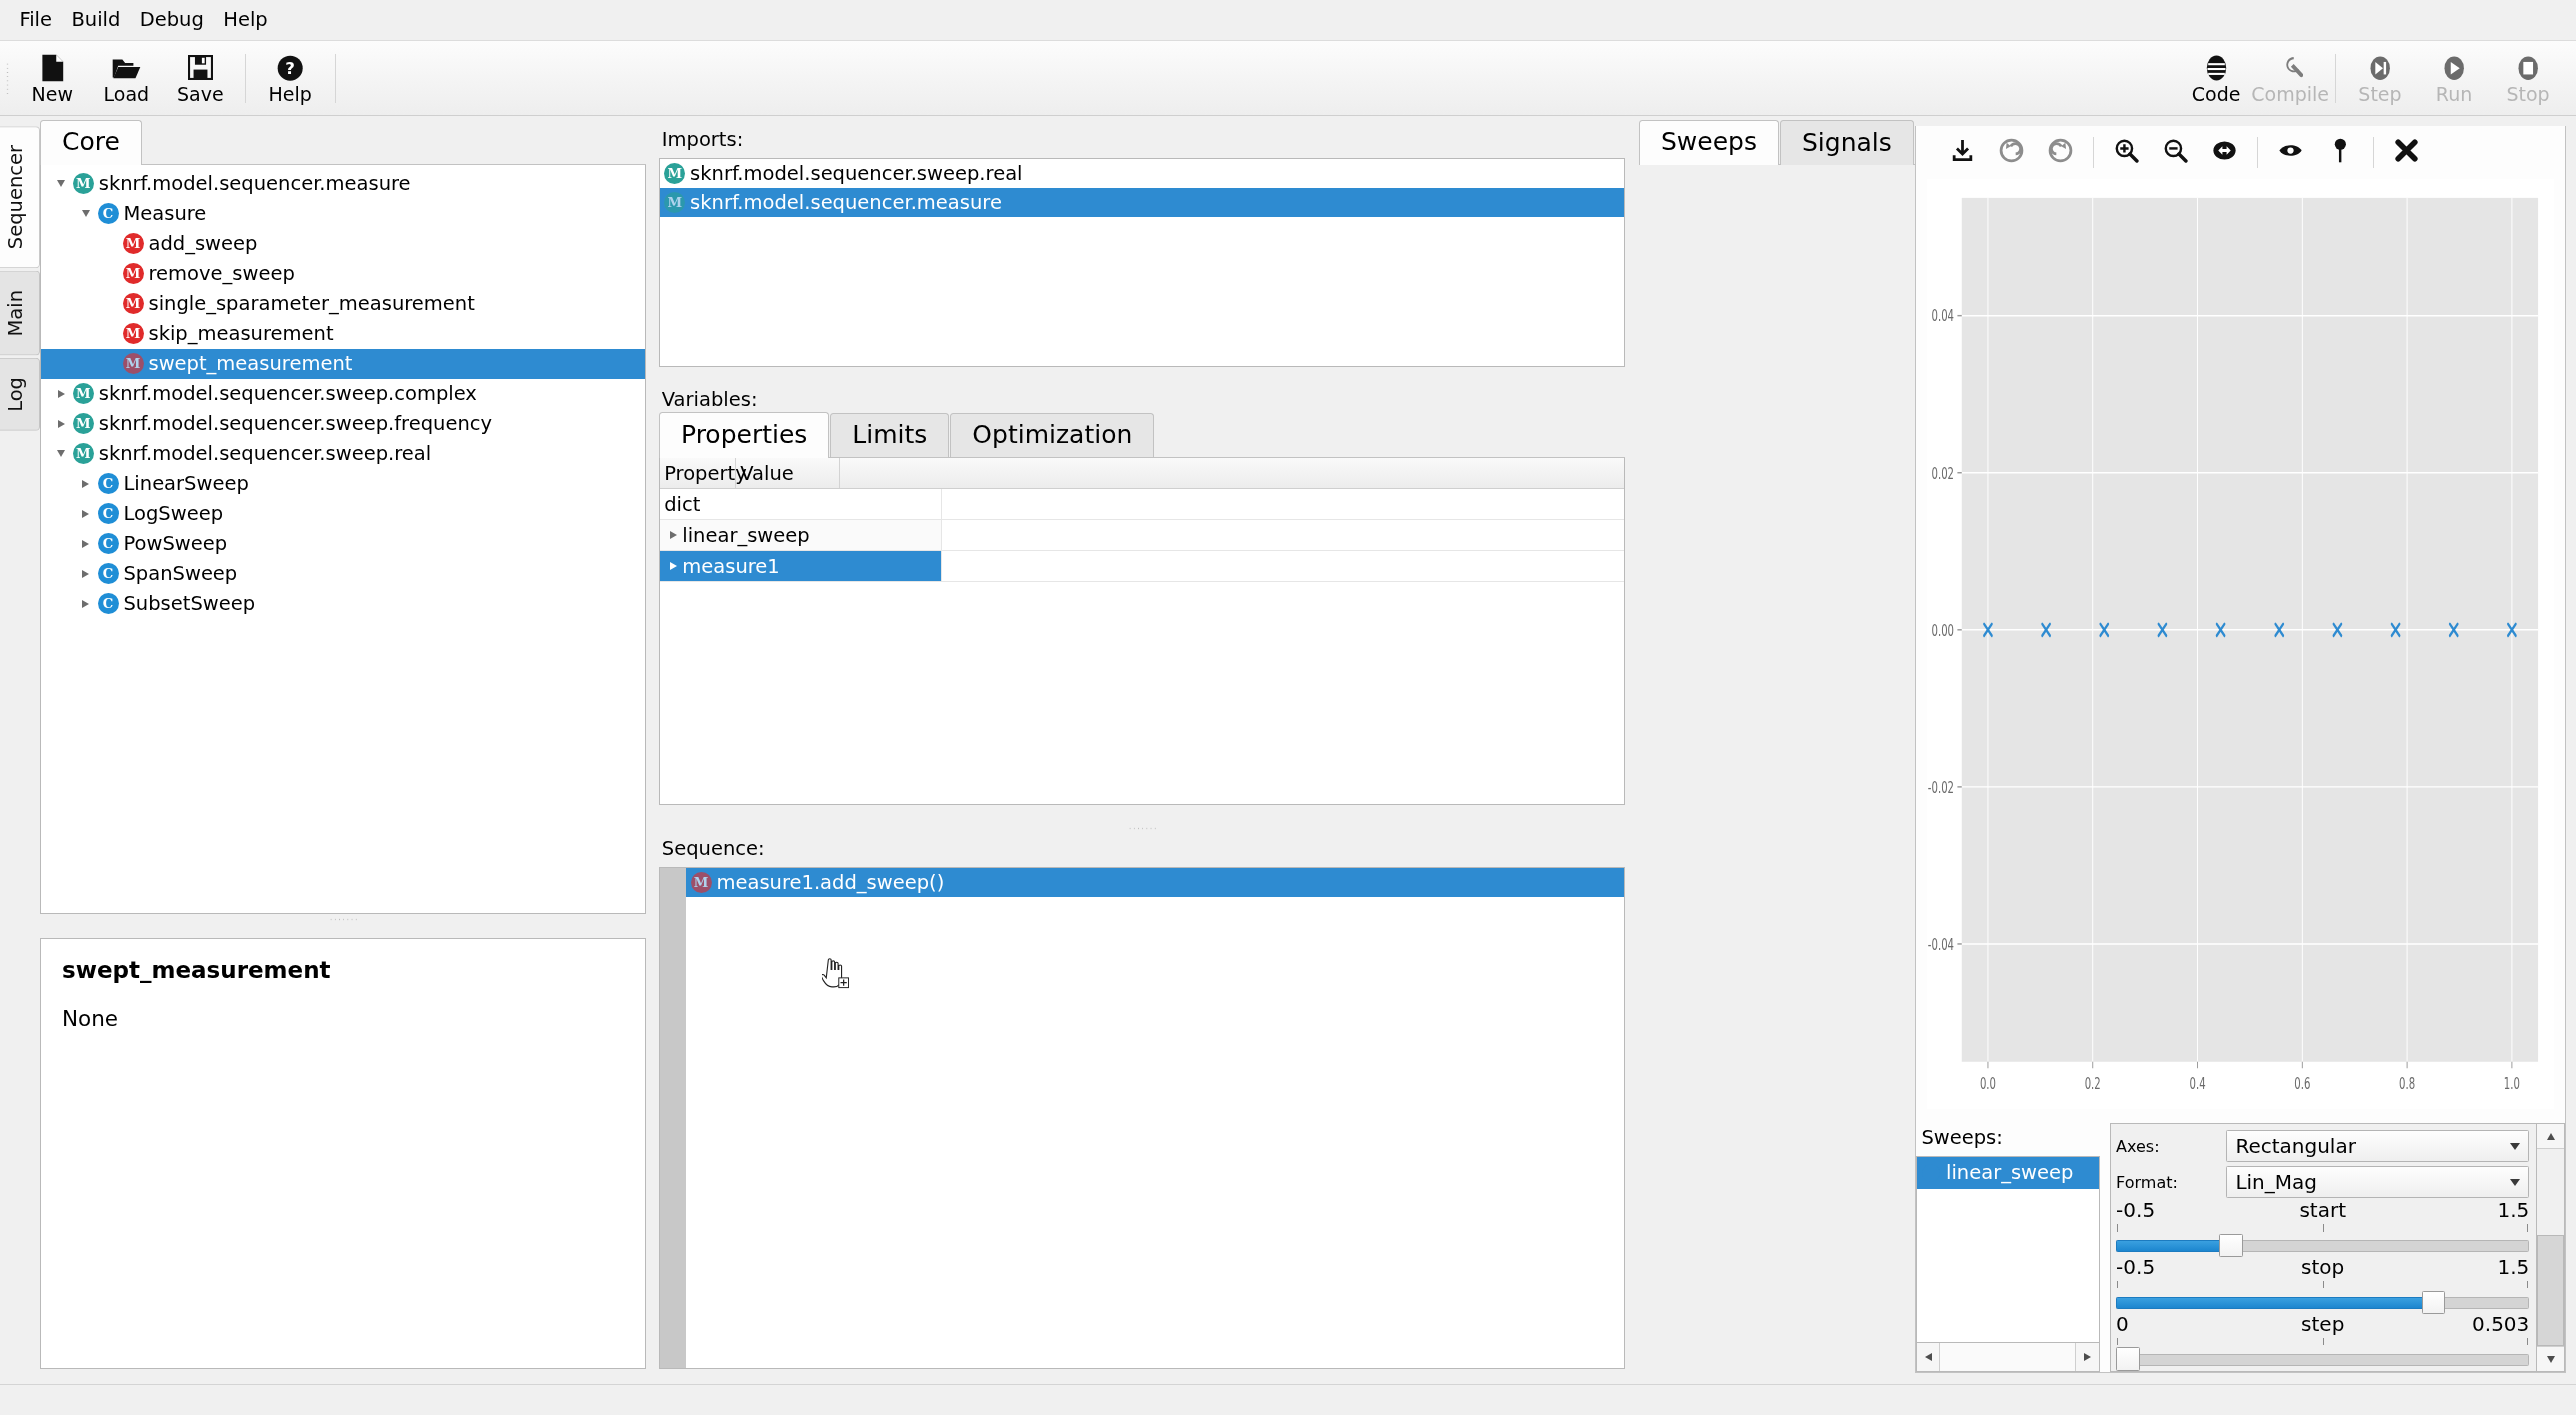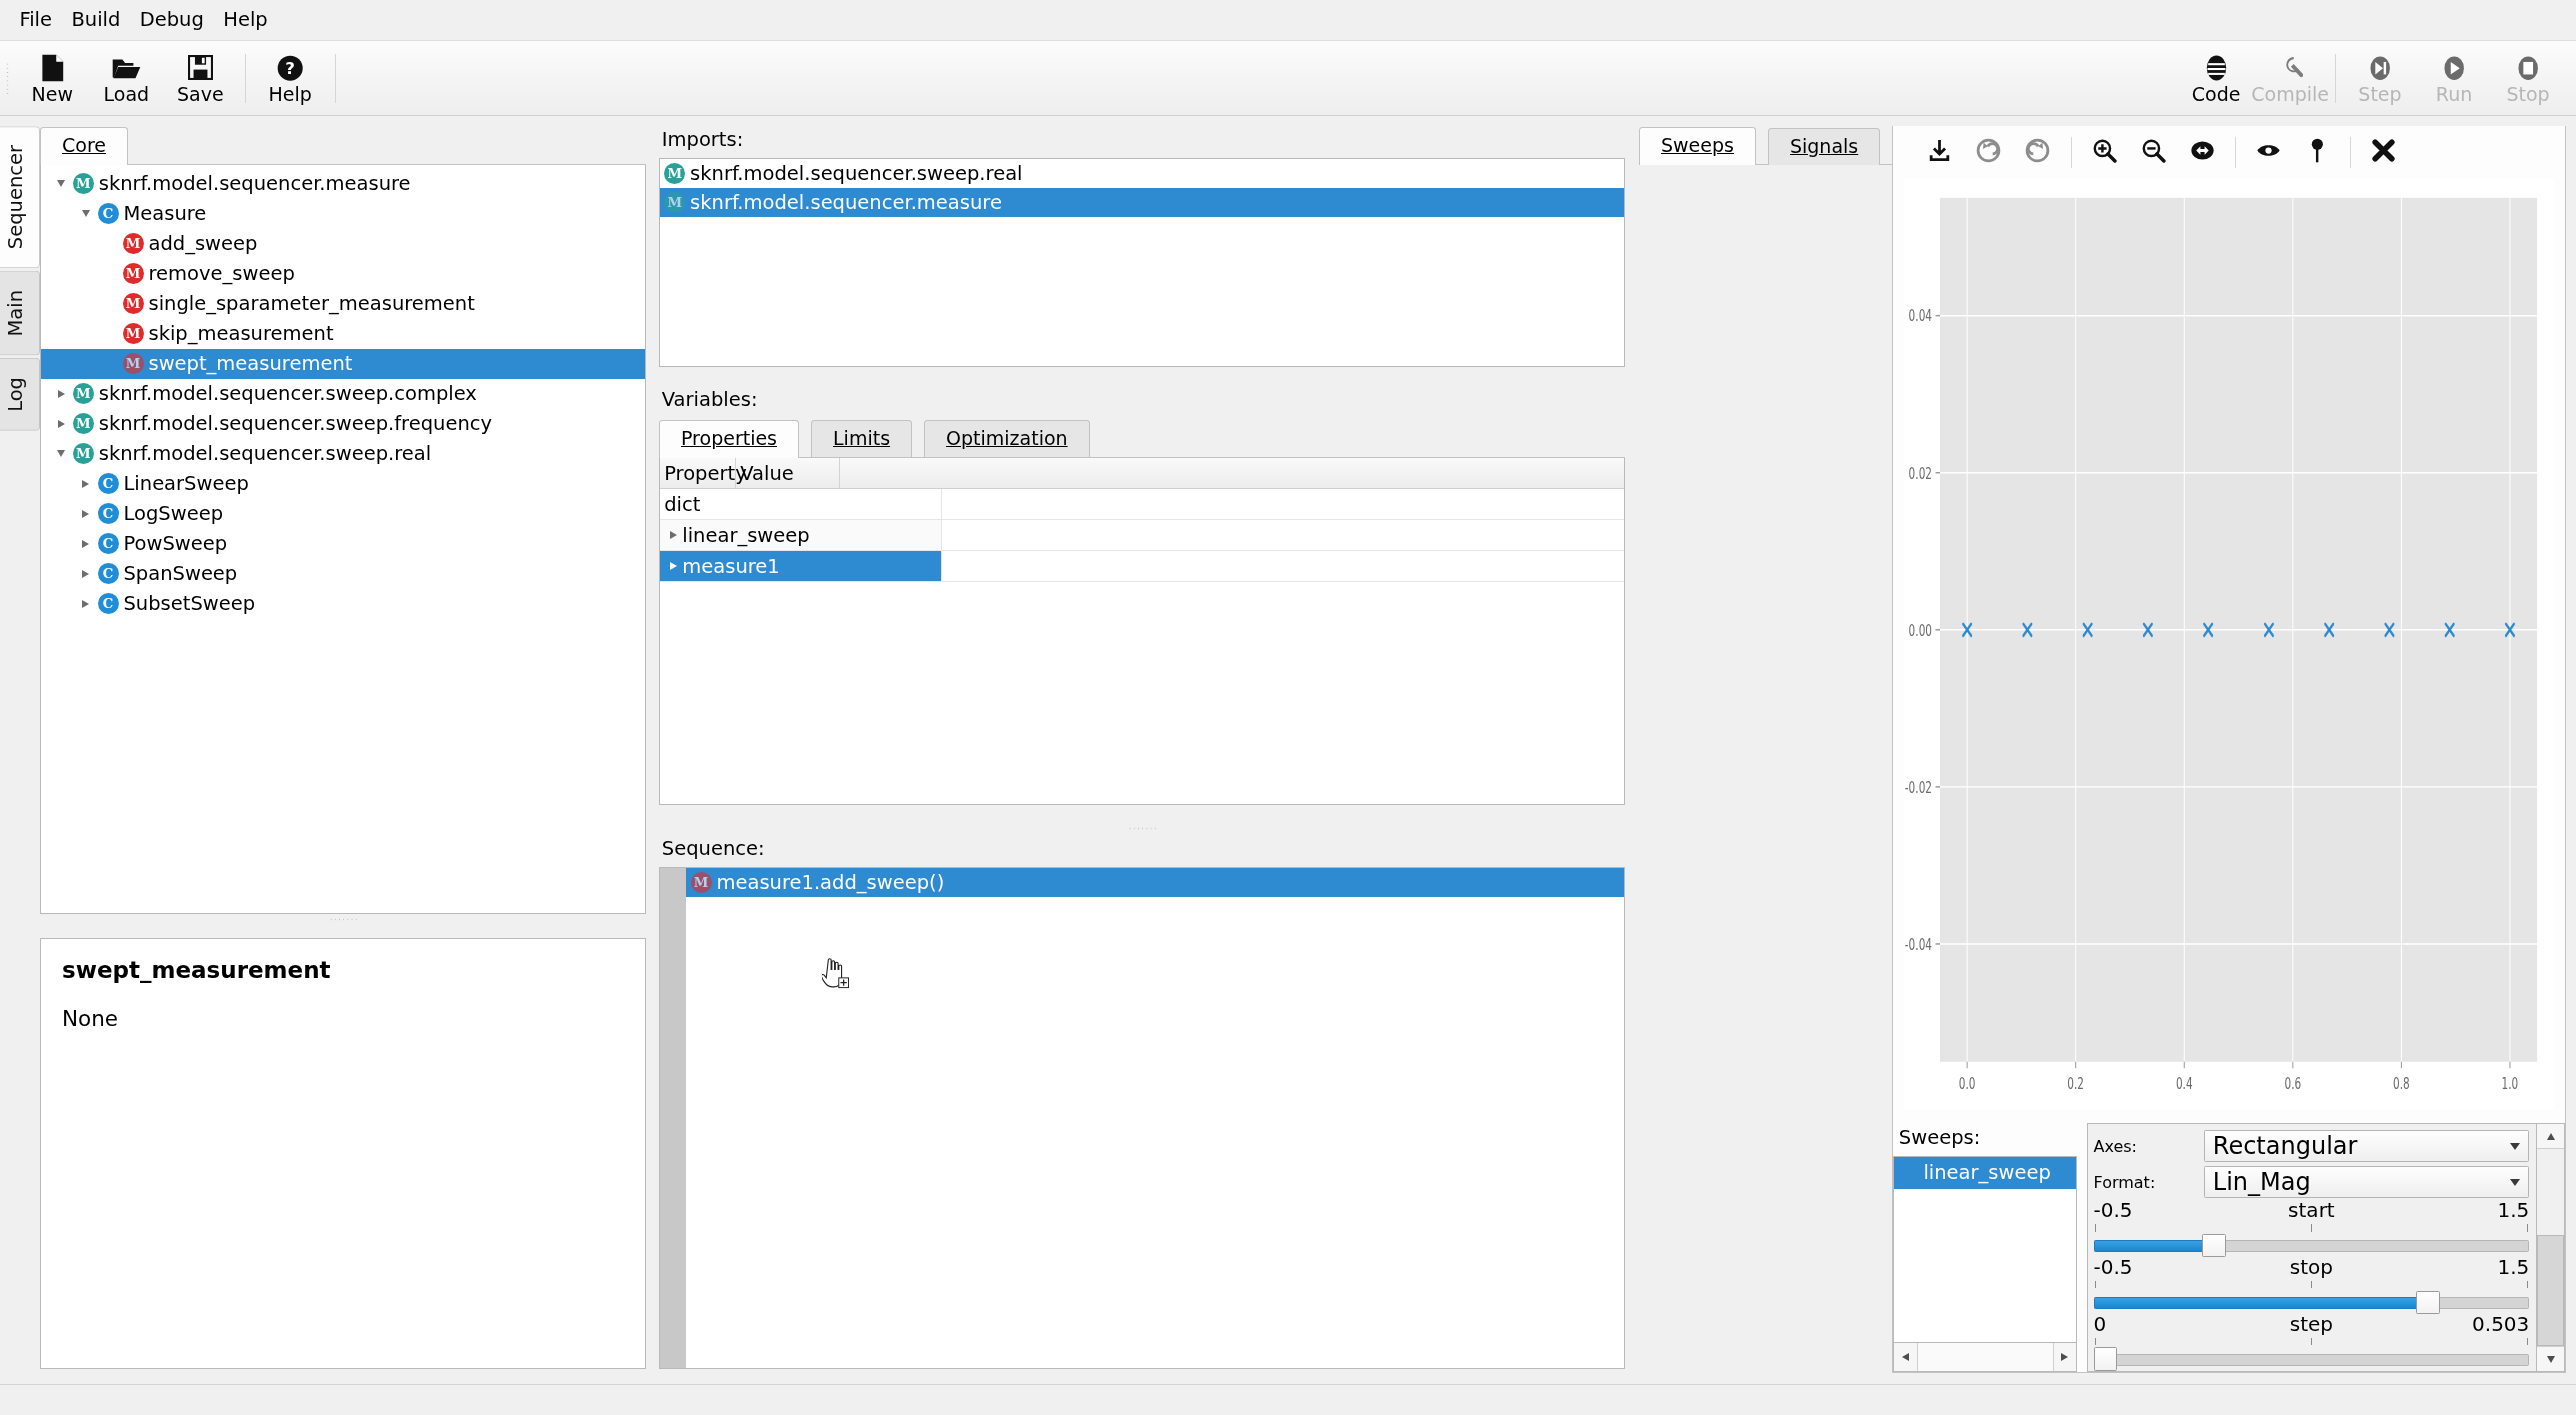--- a/index.html
+++ b/index.html
@@ -49,23 +49,23 @@
     border-radius:4.2px 0 0 4.2px;
   }
   .vtab.active { background:#fdfdfd; border-color:#c9c9c9; }
 
   
   .leftpane { flex:0 0 612px; display:flex; flex-direction:column; padding:9.7px 5.6px 15.3px 0; min-width:0; }
 
   .tabstrip { display:flex; align-items:flex-end; height:39px; position:relative; }
   .tabstrip::after { content:""; position:absolute; left:0; right:0; bottom:0; height:0.7px; background:#c2c2c2; }
   .tab {
-    padding:6.3px 21px 7px; font-size:19px; background:#e6e6e6;
-    border:0.7px solid #c2c2c2; border-bottom:none; margin-right:12px;
-    border-radius:3.5px 3.5px 0 0; cursor:pointer; position:relative; z-index:2; line-height:1.2;text-decoration:underline;
+    padding:6.3px 21px 7px; font-size:25px; background:#e6e6e6;
+    border:0.7px solid #c2c2c2; border-bottom:none; margin-right:1px;
+    border-radius:3.5px 3.5px 0 0; cursor:pointer; position:relative; z-index:2; line-height:1.2;
   }
   .tab.active { background:#fdfdfd; padding-bottom:7.6px; }
   .tab.active::after { content:""; position:absolute; left:0; right:0; bottom:-0.7px; height:1.4px; background:#fdfdfd; }
 
   .tree-box { flex:1 1 auto; background:#fff; border:0.7px solid #b9b9b9; border-top:none; overflow:hidden; padding:4.2px 0 0 0; min-height:0; }
   .trow { display:flex; align-items:center; height:30px; padding-right:5.6px; white-space:nowrap; cursor:pointer; }
   .trow.sel { background:#2e8bd1; color:#fff; }
   .twist { width:23.6px; flex:0 0 23.6px; display:flex; align-items:center; justify-content:center; }
   .twist.none { visibility:hidden; }
   .arrow-r { width:0;height:0;border-left:7.6px solid #6d6d6d;border-top:4.9px solid transparent;border-bottom:4.9px solid transparent; }
@@ -140,21 +140,21 @@
   .arrow-l { width:0;height:0;border-right:7px solid #4d4d4d;border-top:4.9px solid transparent;border-bottom:4.9px solid transparent; }
   .arrow-rr { width:0;height:0;border-left:7px solid #4d4d4d;border-top:4.9px solid transparent;border-bottom:4.9px solid transparent; }
 
   .form-col { flex:1 1 auto; display:flex; min-width:0; }
   .form-inner { flex:1 1 auto; background:#f0f0f0; border:0.7px solid #b9b9b9; padding:4.2px 0 0 0; overflow:hidden; position:relative; }
   .frow { display:flex; align-items:center; height:36px; padding:0 7px 0 5.6px; gap:7px; }
   .frow .flbl { font-size:16px; width:103px; flex:0 0 103px; }
   .combo {
     flex:1 1 auto; height:32px; background:linear-gradient(to bottom,#fefefe,#efefef);
     border:0.7px solid #b4b4b4; border-radius:1.4px; display:flex; align-items:center;
-    padding:0 8.3px; font-size:24px; cursor:pointer; position:relative;
+    padding:0 8.3px; font-size:20px; cursor:pointer; position:relative;
   }
   .combo .cv { flex:1 1 auto; }
   .caret { width:0;height:0;border-top:7.6px solid #3a3a3a;border-left:5.6px solid transparent;border-right:5.6px solid transparent; }
   .slider-block { padding:0 7px 0 5.6px; }
   .sl-labels { display:flex; font-size:20px; line-height:1.05; position:relative; height:23.6px; }
   .sl-min { flex:0 0 auto;text-align:center; }
   .sl-name { position:absolute; left:50%; transform:translateX(-50%); }
   .sl-max { margin-left:auto; }
   .sl-ticks { height:7.6px; position:relative; }
   .sl-ticks i { position:absolute; top:0; width:0.7px; height:7.6px; background:#8a8a8a; }

